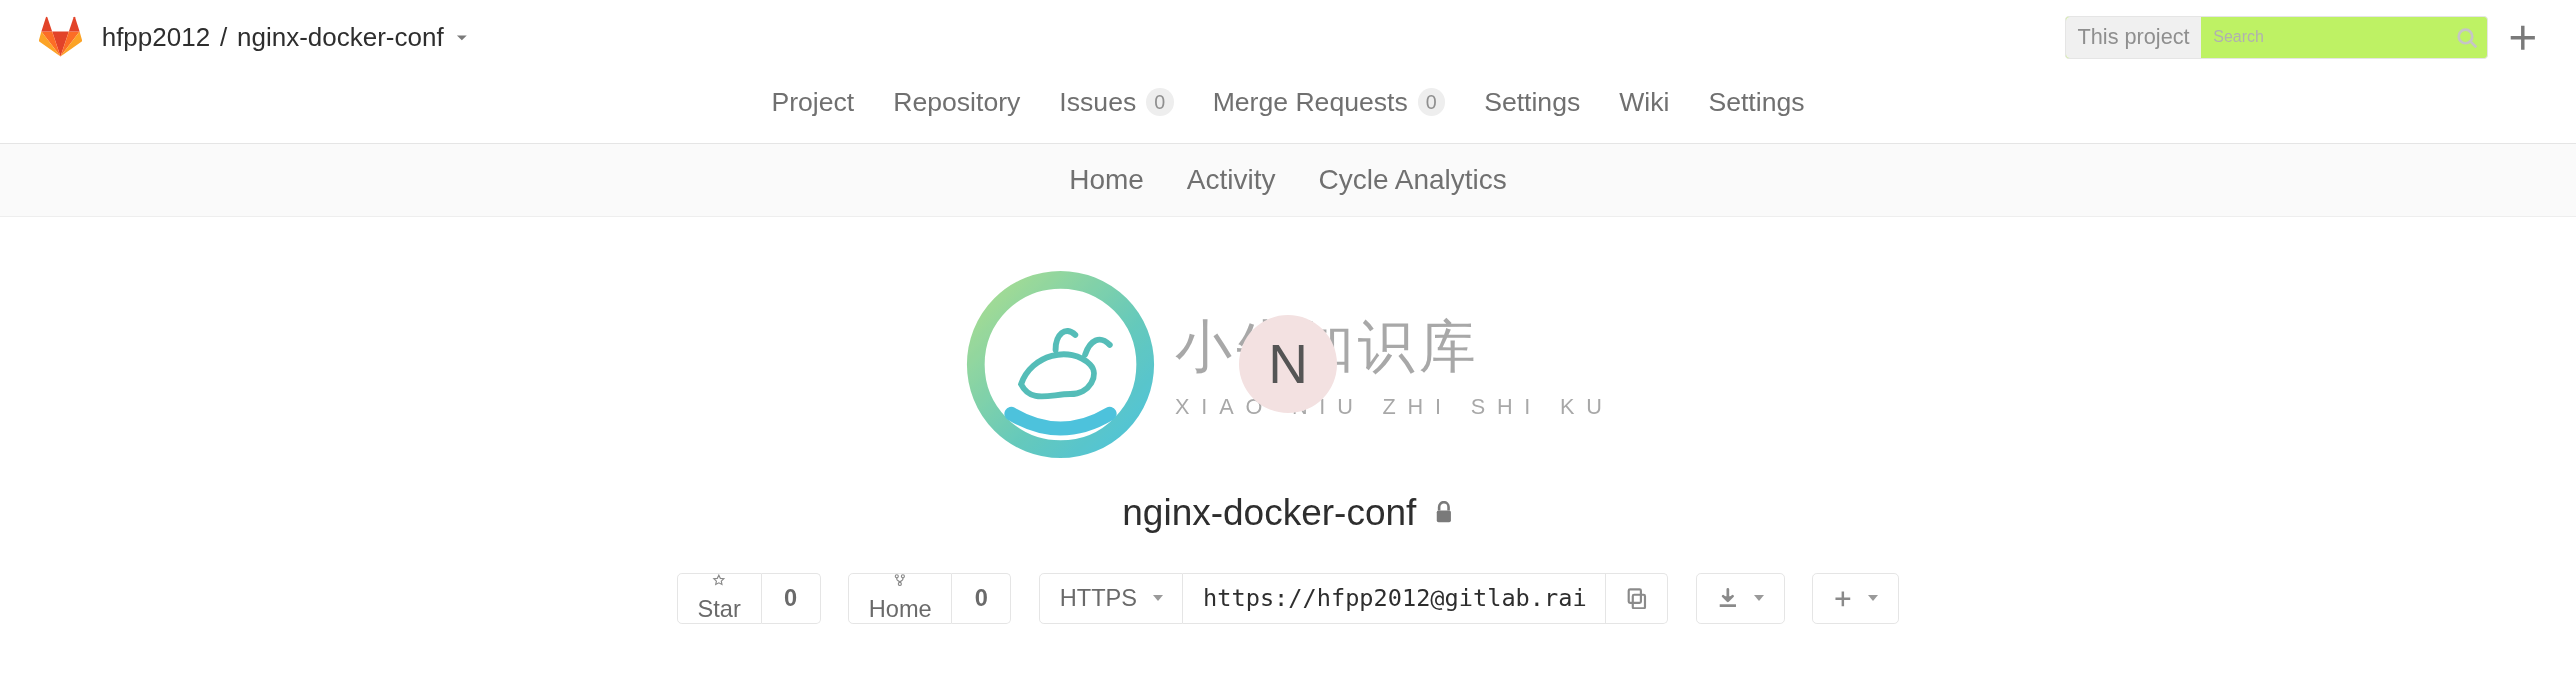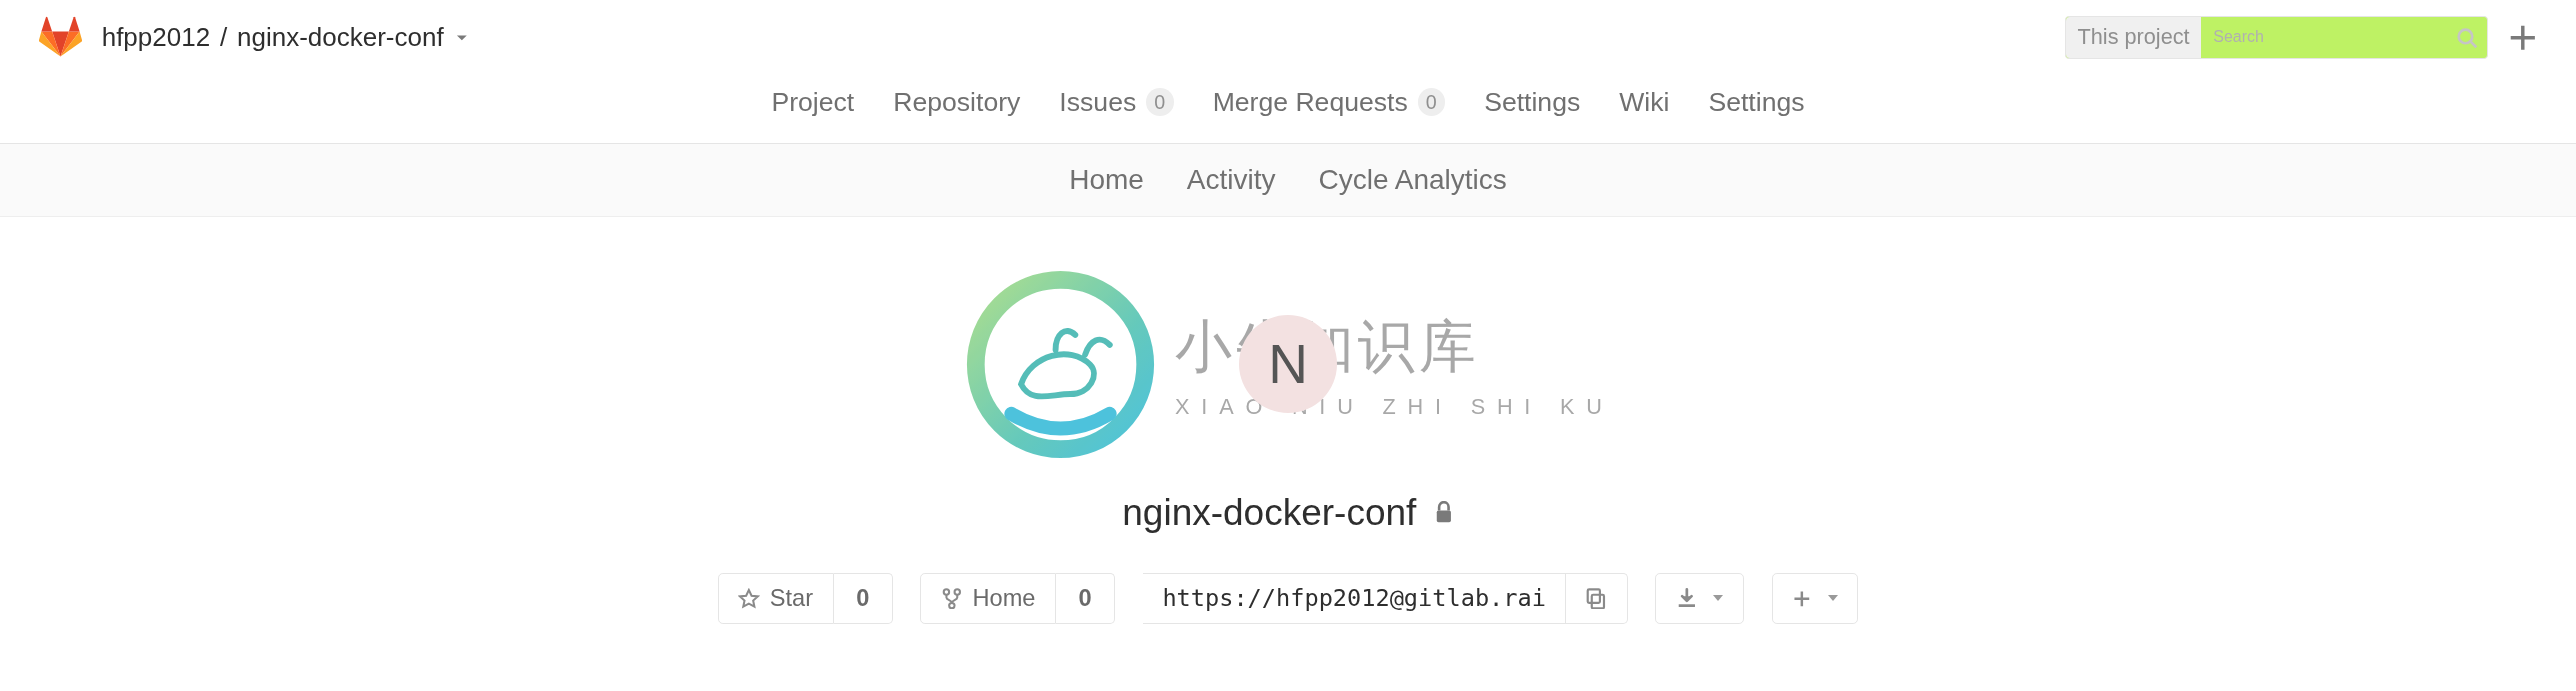--- a/index.html
+++ b/index.html
@@ -185,21 +185,21 @@
       font-size: 23.6px;
       height: 51px;
       padding: 0 19.7px;
       display: flex;
       align-items: center;
       gap: 9.8px;
       cursor: pointer;
       border-radius: 4.9px;
     }
     .btn-group .btn { border-radius: 0; }
-    .btn-group .btn:first-child { border-radius: 4.9px 0 0 4.9px; }
+    .btn-group .btn:first-child { border-radius: 4.9px 0 0 4.9px; flex-direction: column; }
     .btn-group .btn:last-child { border-radius: 0 4.9px 4.9px 0; border-left: none; }
     .btn.count {
       background: #fff;
       font-weight: 600;
       color: #6a6a6a;
       min-width: 59px;
       justify-content: center;
     }
     .clone-group { display: flex; }
     .clone-group .btn { border-radius: 0; }
@@ -344,20 +344,24 @@
           <circle cx="12" cy="3" r="2" fill="none" stroke="#8a8a8a" stroke-width="1.5"></circle>
           <circle cx="8" cy="13" r="2" fill="none" stroke="#8a8a8a" stroke-width="1.5"></circle>
           <path d="M4 5v2c0 2 4 2 4 4M12 5v2c0 2-4 2-4 4" fill="none" stroke="#8a8a8a" stroke-width="1.5"></path>
         </svg>
       <span>Home</span>
     </button>
     <div class="btn count">0</div>
   </div>
 
   <div class="clone-group">
+    <button class="btn">
+      <span>HTTPS</span>
+      <span class="caret-down"></span>
+    </button>
     <input class="clone-url" readonly="" value="https://hfpp2012@gitlab.rail" style="">
     <button class="btn copy-btn">
       <svg width="21.7" height="21.7" viewBox="0 0 16 16">
           <rect x="5" y="5" width="9" height="10" rx="1" fill="none" stroke="#8a8a8a" stroke-width="1.6"></rect>
           <rect x="2" y="1" width="9" height="10" rx="1" fill="none" stroke="#8a8a8a" stroke-width="1.6"></rect>
         </svg>
     </button>
   </div>
 
   <button class="btn">

